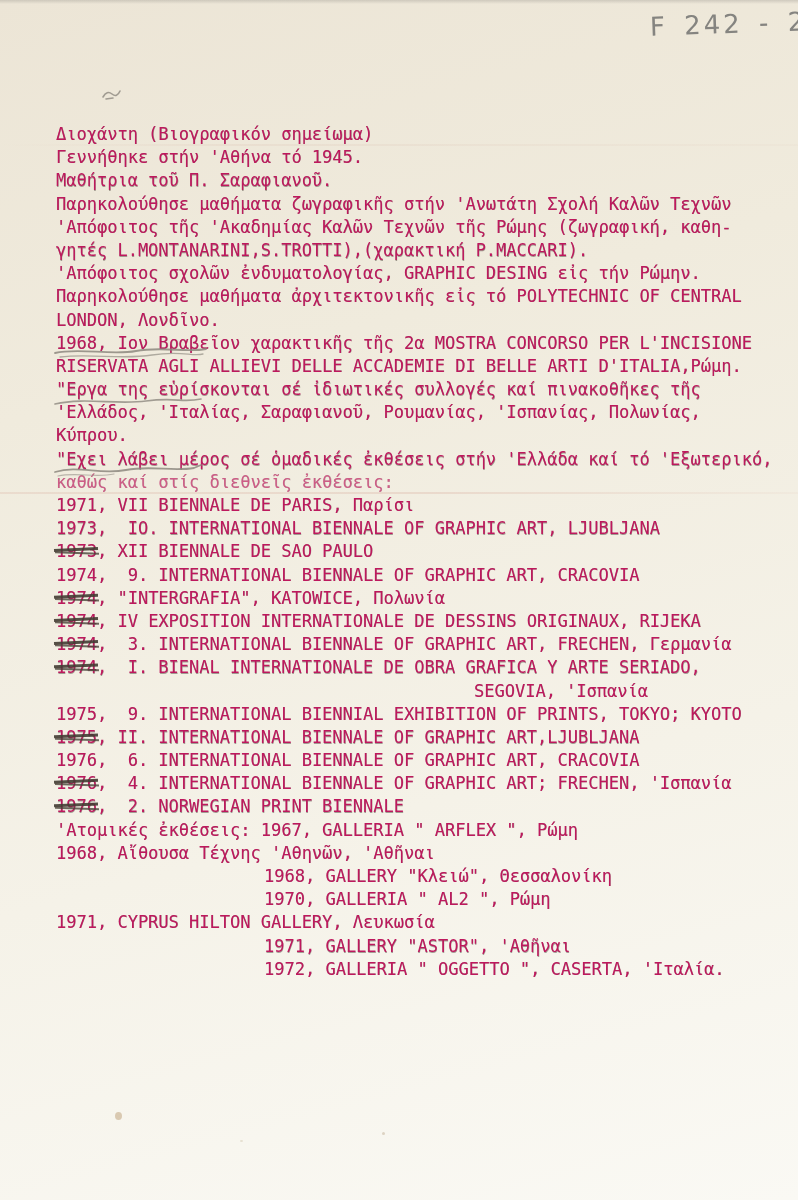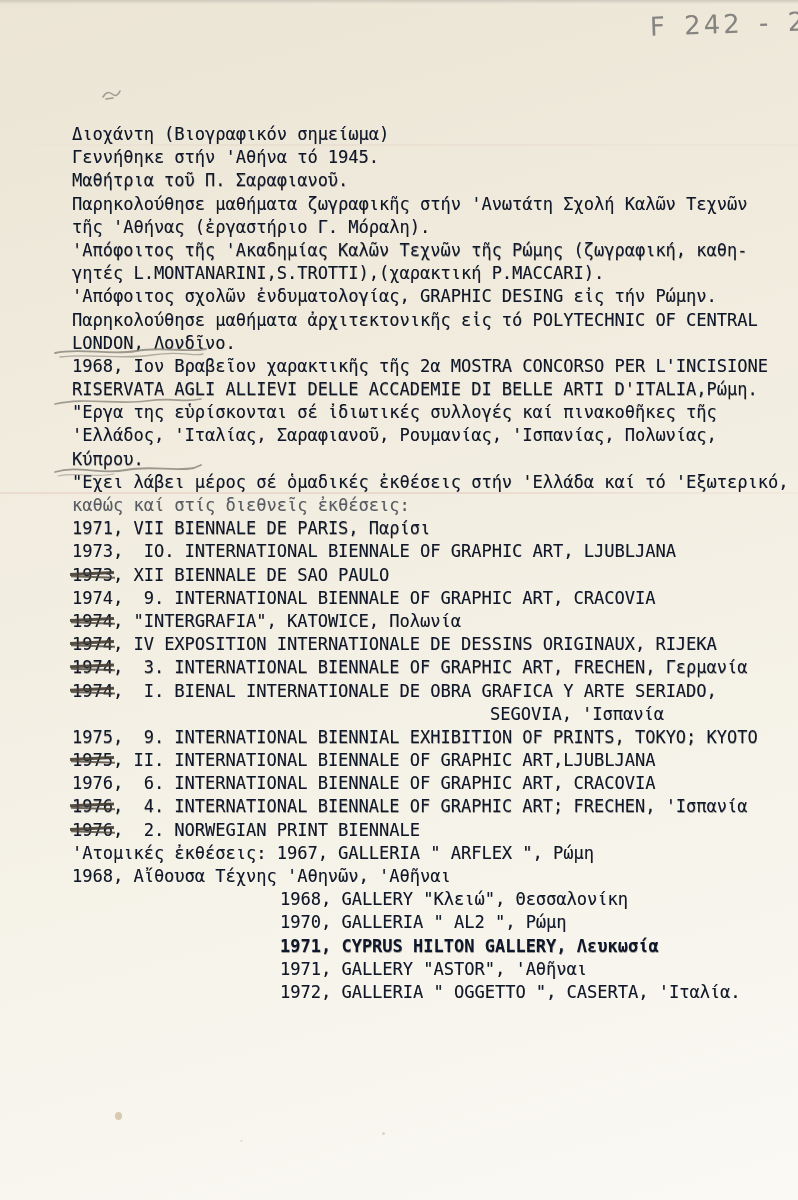--- a/index.html
+++ b/index.html
@@ -7,22 +7,22 @@
     width:798px;height:1200px;overflow:hidden;position:relative;
     background:linear-gradient(165deg,#ece5d6 0%,#f0ebdd 30%,#f5f2e8 65%,#faf9f4 100%);
     font-family:"DejaVu Sans Mono","Liberation Mono",monospace;
   }
   .top-edge{position:absolute;top:0;left:0;right:0;height:4px;
     background:linear-gradient(180deg,rgba(150,146,138,.35),rgba(150,146,138,0));}
   .crease{position:absolute;left:0;right:0;height:2px;pointer-events:none;}
   .crease.c1{top:144px;background:linear-gradient(90deg,rgba(220,200,185,.0),rgba(225,205,190,.35) 30%,rgba(225,205,190,.12));}
   .crease.c2{top:492px;background:linear-gradient(90deg,rgba(215,170,155,.25),rgba(215,170,155,.30) 55%,rgba(215,170,155,.08));}
   .doc{
-    position:absolute;left:72px;top:123px;width:712px;
-    font-size:17px;line-height:23.2px;color:#0f172a;
+    position:absolute;left:56px;top:123px;width:712px;
+    font-size:17px;line-height:23.2px;color:#be185d;
     text-shadow:0.3px 0.3px 0.6px rgba(62,54,44,.45);
   }
   .line{white-space:pre;height:23.2px;}
   .line:nth-child(3n){transform:translateY(.4px);}
   .line:nth-child(4n+1){transform:translateY(-.3px);}
   .line.faint{opacity:.68;}
   .u{text-decoration-thickness:1.6px;text-underline-offset:3px;text-decoration-color:rgba(64,57,47,.9);}
   .x{position:relative;}
   .x::before{content:"";position:absolute;left:-2px;right:-1px;top:7px;height:2.6px;background:#433c33;transform:rotate(-2.5deg);opacity:.9;}
   .x::after{content:"";position:absolute;left:-1px;right:-2px;top:11px;height:2.2px;background:#4a4339;transform:rotate(2deg);opacity:.8;}
@@ -45,21 +45,20 @@
 <div class="crease c2"></div>
 <div class="speck s1"></div>
 <div class="speck s2"></div>
 <div class="speck s3"></div>
 
 <div class="doc">
     <div class="line"><span>Διοχάντη (Βιογραφικόν σημείωμα)</span></div>
     <div class="line"><span>Γεννήθηκε στήν 'Αθήνα τό 1945.</span></div>
     <div class="line"><span>Μαθήτρια τοῦ Π. Σαραφιανοῦ.</span></div>
     <div class="line"><span>Παρηκολούθησε μαθήματα ζωγραφικῆς στήν 'Ανωτάτη Σχολή Καλῶν Τεχνῶν</span></div>
-    <div class="line"><span>τῆς 'Αθήνας (ἐργαστήριο Γ. Μόραλη).</span></div>
     <div class="line"><span>'Απόφοιτος τῆς 'Ακαδημίας Καλῶν Τεχνῶν τῆς Ρώμης (ζωγραφική, καθη-</span></div>
     <div class="line"><span>γητές L.MONTANARINI,S.TROTTI),(χαρακτική P.MACCARI).</span></div>
     <div class="line"><span>'Απόφοιτος σχολῶν ἐνδυματολογίας, GRAPHIC DESING εἰς τήν Ρώμην.</span></div>
     <div class="line"><span>Παρηκολούθησε μαθήματα ἀρχιτεκτονικῆς εἰς τό POLYTECHNIC OF CENTRAL</span></div>
     <div class="line"><span>LONDON, Λονδῖνο.</span></div>
     <div class="line"><span>1968, Ιον Βραβεῖον χαρακτικῆς τῆς 2α MOSTRA CONCORSO PER L'INCISIONE</span></div>
     <div class="line"><span>RISERVATA AGLI ALLIEVI DELLE ACCADEMIE DI BELLE ARTI D'ITALIA,Ρώμη.</span></div>
     <div class="line"><span>"Εργα της εὑρίσκονται σέ ἰδιωτικές συλλογές καί πινακοθῆκες τῆς</span></div>
     <div class="line"><span>'Ελλάδος, 'Ιταλίας, Σαραφιανοῦ, Ρουμανίας, 'Ισπανίας, Πολωνίας,</span></div>
     <div class="line"><span>Κύπρου.</span></div>
@@ -76,21 +75,21 @@
     <div class="line" style="margin-left: 418px;"><span>SEGOVIA, 'Ισπανία</span></div>
     <div class="line"><span class="u">1975</span><span>,  9. INTERNATIONAL BIENNIAL EXHIBITION OF PRINTS, TOKYO; KYOTO</span></div>
     <div class="line"><span class="x">1975</span><span>, II. INTERNATIONAL BIENNALE OF GRAPHIC ART,LJUBLJANA</span></div>
     <div class="line"><span class="u">1976</span><span>,  6. INTERNATIONAL BIENNALE OF GRAPHIC ART, CRACOVIA</span></div>
     <div class="line"><span class="x">1976</span><span>,  4. INTERNATIONAL BIENNALE OF GRAPHIC ART; FRECHEN, 'Ισπανία</span></div>
     <div class="line"><span class="x">1976</span><span>,  2. NORWEGIAN PRINT BIENNALE</span></div>
     <div class="line"><span>'Ατομικές ἐκθέσεις: 1967, GALLERIA " ARFLEX ", Ρώμη</span></div>
     <div class="line" style=""><span>1968, Αἴθουσα Τέχνης 'Αθηνῶν, 'Αθῆναι</span></div>
     <div class="line" style="margin-left: 208px;"><span>1968, GALLERY "Κλειώ", Θεσσαλονίκη</span></div>
     <div class="line" style="margin-left: 208px;"><span>1970, GALLERIA " AL2 ", Ρώμη</span></div>
-    <div class="line" style="margin-left: 208px; font-weight: bold;"><span>1971, CYPRUS HILTON GALLERY, Λευκωσία</span></div>
+    <div class="line" style=""><span>1971, CYPRUS HILTON GALLERY, Λευκωσία</span></div>
     <div class="line" style="margin-left: 208px;"><span>1971, GALLERY "ASTOR", 'Αθῆναι</span></div>
     <div class="line" style="margin-left: 208px;"><span>1972, GALLERIA " OGGETTO ", CASERTA, 'Ιταλία.</span></div>
   </div>
 
 <svg class="pencil-overlay" width="798" height="1200" viewBox="0 0 798 1200">
 
   <text x="650" y="34" class="handwrite" transform="rotate(-2 700 28)">F 242 - 2</text>
 
   <path d="M103,97 q4,-7 9,-3 t8,-3 M106,99 l7,-1" stroke="#8d887f" stroke-width="1.6" fill="none" stroke-linecap="round" opacity="0.8"></path>
 

